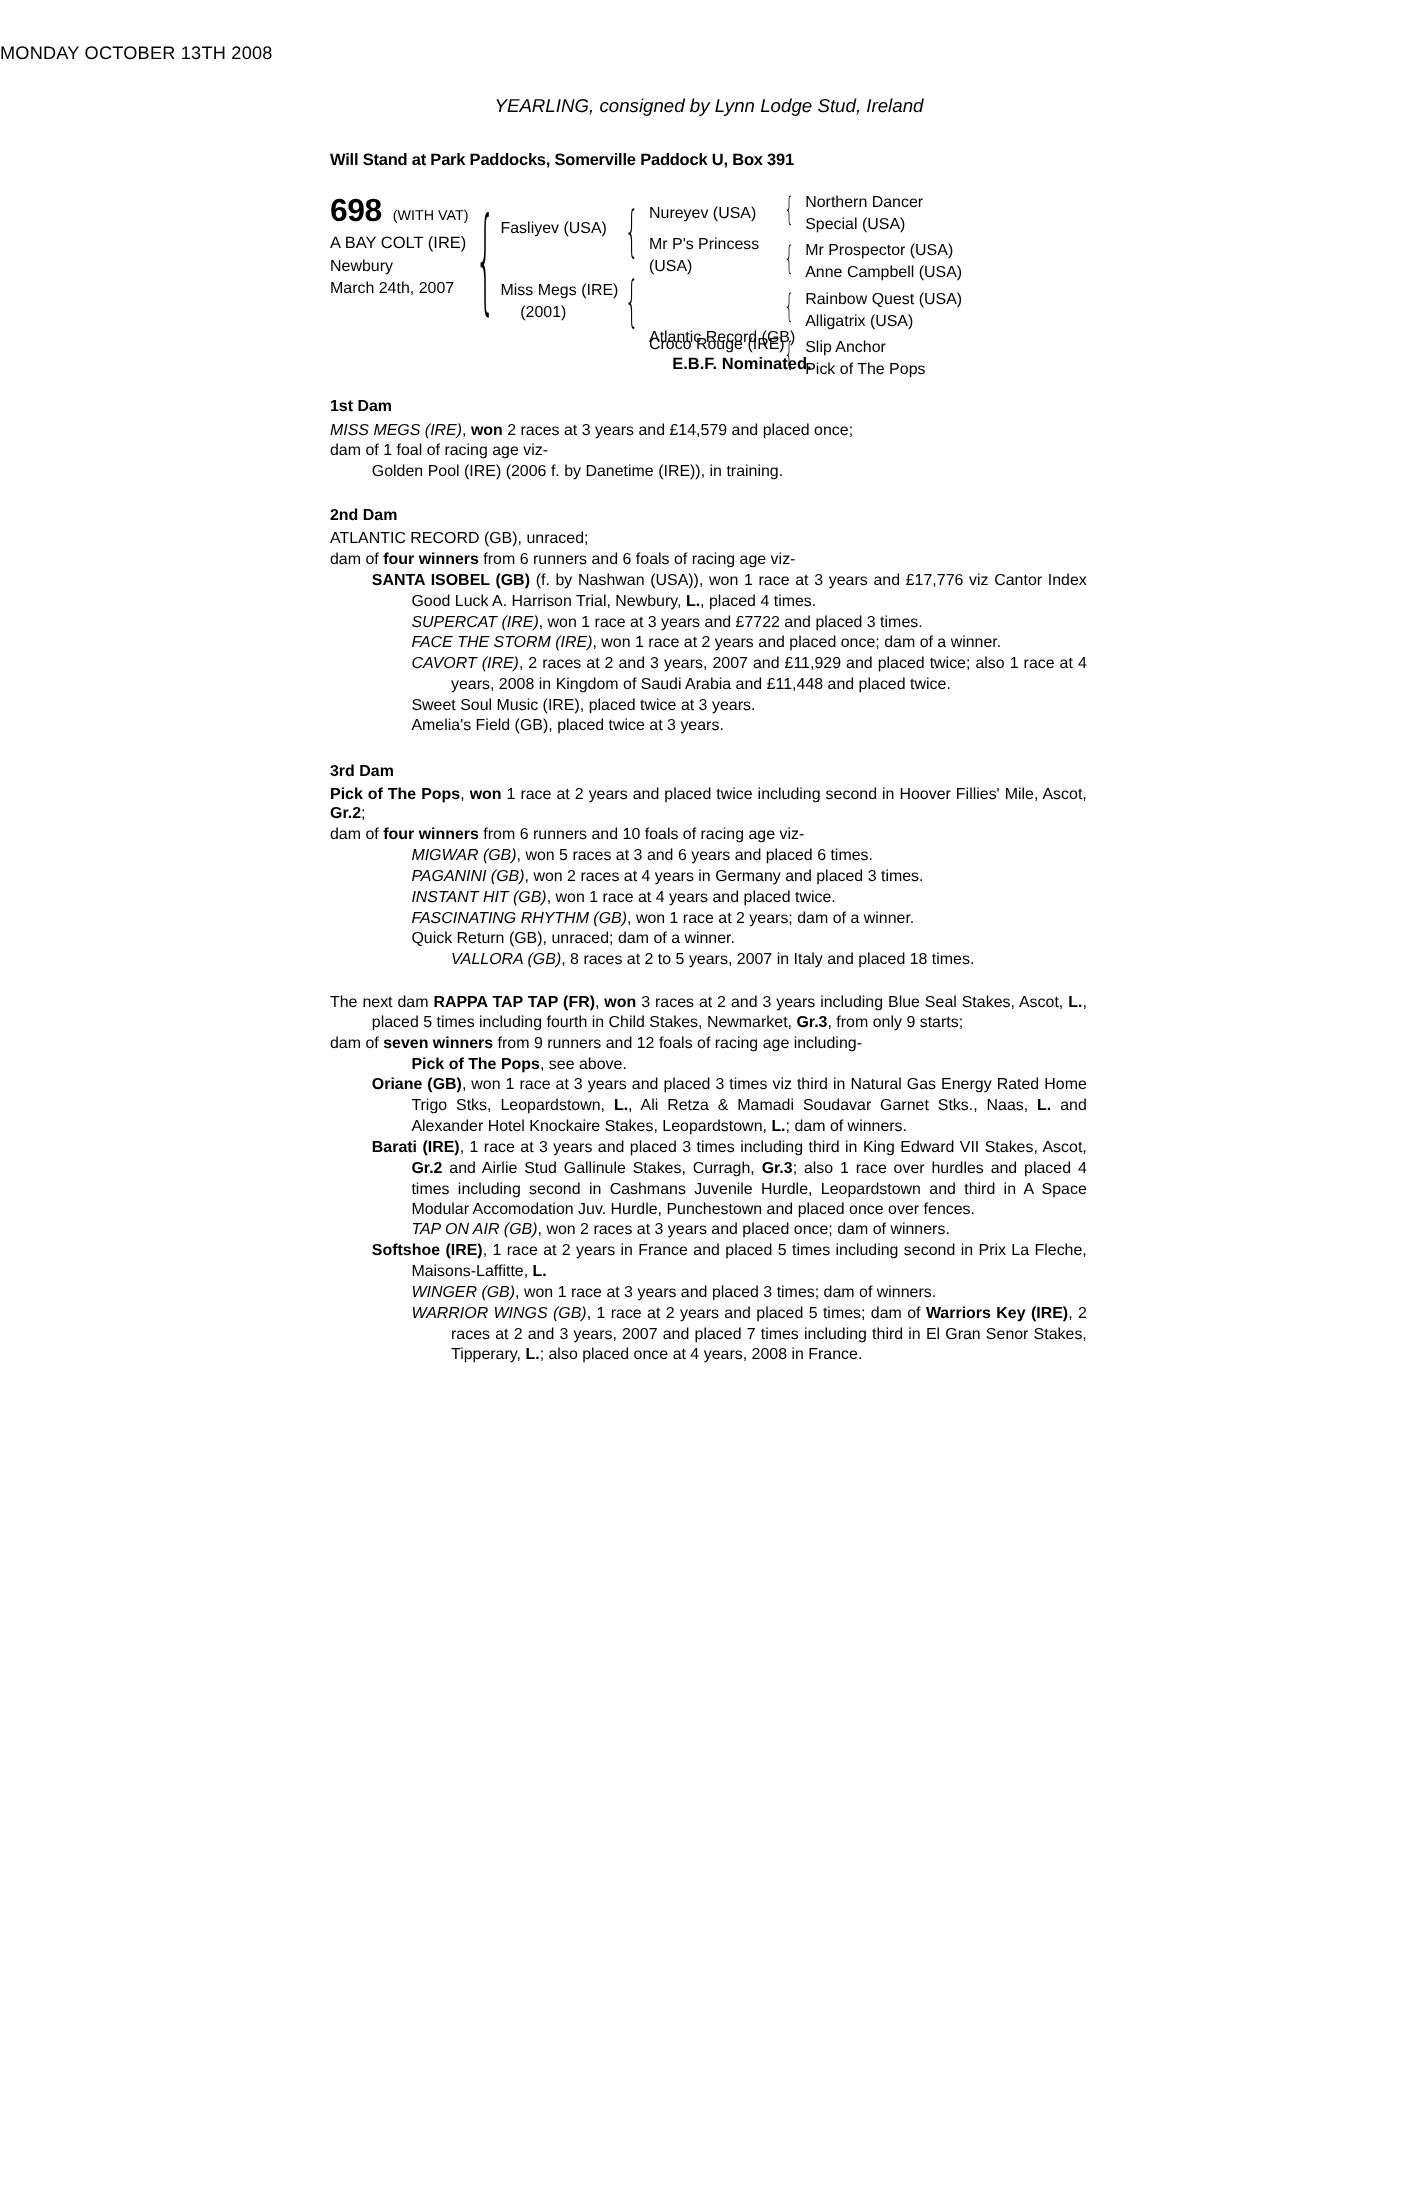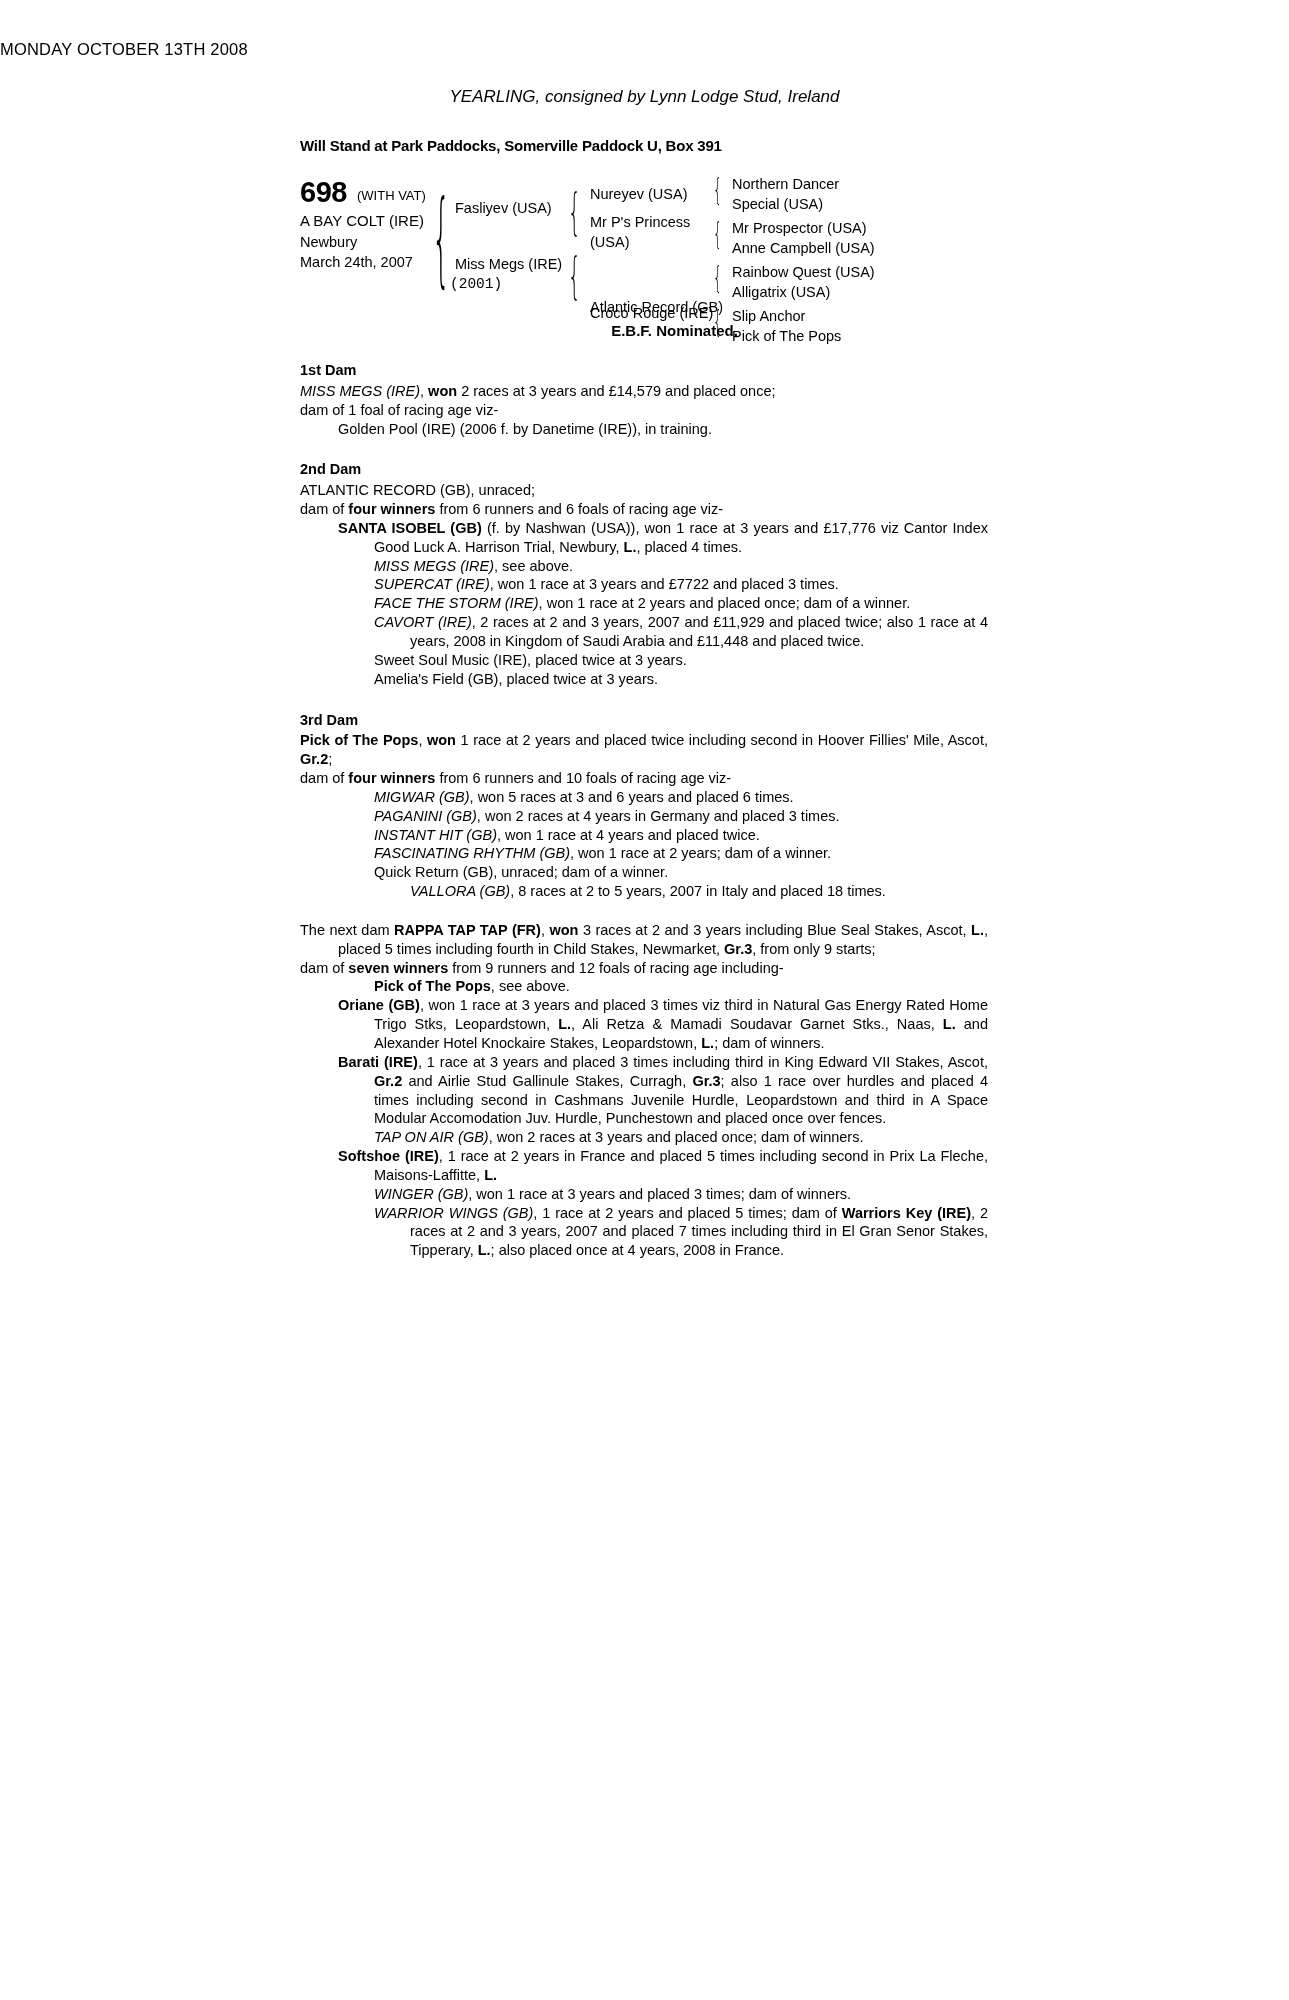--- a/index.html
+++ b/index.html
@@ -78,21 +78,21 @@
   }
   .foaldate {
     position: absolute;
     left: 0;
     top: 82px;
     font-size: 14.5px;
   }
 
   .sire1 { position: absolute; left: 155px; top: 28px; }
   .dam1  { position: absolute; left: 155px; top: 84px; }
-  .dam1b { position: absolute; left: 150px; top: 104px; font-family: Liberation Mono, monospace; }
+  .dam1b { position: absolute; left: 173px; top: 104px; }
 
   .g1 { position: absolute; left: 290px; top: 14px; }
   .g2 { position: absolute; left: 290px; top: 42px; }
   .g2b{ position: absolute; left: 290px; top: 62px; }
   .g3 { position: absolute; left: 290px; top: 85px; margin-top: 48px; }
   .g4 { position: absolute; left: 290px; top: 127px; }
 
   .gg1 { position: absolute; left: 432px; top: 4px; }
   .gg2 { position: absolute; left: 432px; top: 24px; }
   .gg3 { position: absolute; left: 432px; top: 48px; }
@@ -227,21 +227,20 @@
     <div class="p"><span class="it bd" style="font-weight:normal">MISS MEGS (IRE)</span><span>, </span><span class="bd">won</span><span> 2 races at 3 years and £14,579 and placed once;</span></div>
     <div class="p">dam of 1 foal of racing age viz-</div>
     <div class="p i1">Golden Pool (IRE) (2006 f. by Danetime (IRE)), in training.</div>
 
     <div class="sec-head">2nd Dam</div>
     <div class="p">ATLANTIC RECORD (GB), unraced;</div>
     <div class="p"><span>dam of </span><span class="bd">four winners</span><span> from 6 runners and 6 foals of racing age viz-</span></div>
 
     <div class="p hang2 just"><span class="bd">SANTA ISOBEL (GB)</span><span> (f. by Nashwan (USA)), won 1 race at 3 years and £17,776 viz Cantor Index Good Luck A. Harrison Trial, Newbury, </span><span class="bd">L.</span><span>, placed 4 times.</span></div>
 
-    <div class="p i2"><span class="it">MISS MEGS (IRE)</span><span>, see above.</span></div>
     <div class="p i2"><span class="it">SUPERCAT (IRE)</span><span>, won 1 race at 3 years and £7722 and placed 3 times.</span></div>
     <div class="p i2"><span class="it">FACE THE STORM (IRE)</span><span>, won 1 race at 2 years and placed once; dam of a winner.</span></div>
 
     <div class="p hang3 just"><span class="it">CAVORT (IRE)</span><span>, 2 races at 2 and 3 years, 2007 and £11,929 and placed twice; also 1 race at 4 years, 2008 in Kingdom of Saudi Arabia and £11,448 and placed twice.</span></div>
 
     <div class="p i2">Sweet Soul Music (IRE), placed twice at 3 years.</div>
     <div class="p i2">Amelia's Field (GB), placed twice at 3 years.</div>
 
     <div class="sec-head">3rd Dam</div>
     <div class="p just"><span class="bd">Pick of The Pops</span><span>, </span><span class="bd">won</span><span> 1 race at 2 years and placed twice including second in Hoover Fillies' Mile, Ascot, </span><span class="bd">Gr.2</span><span>;</span></div>

